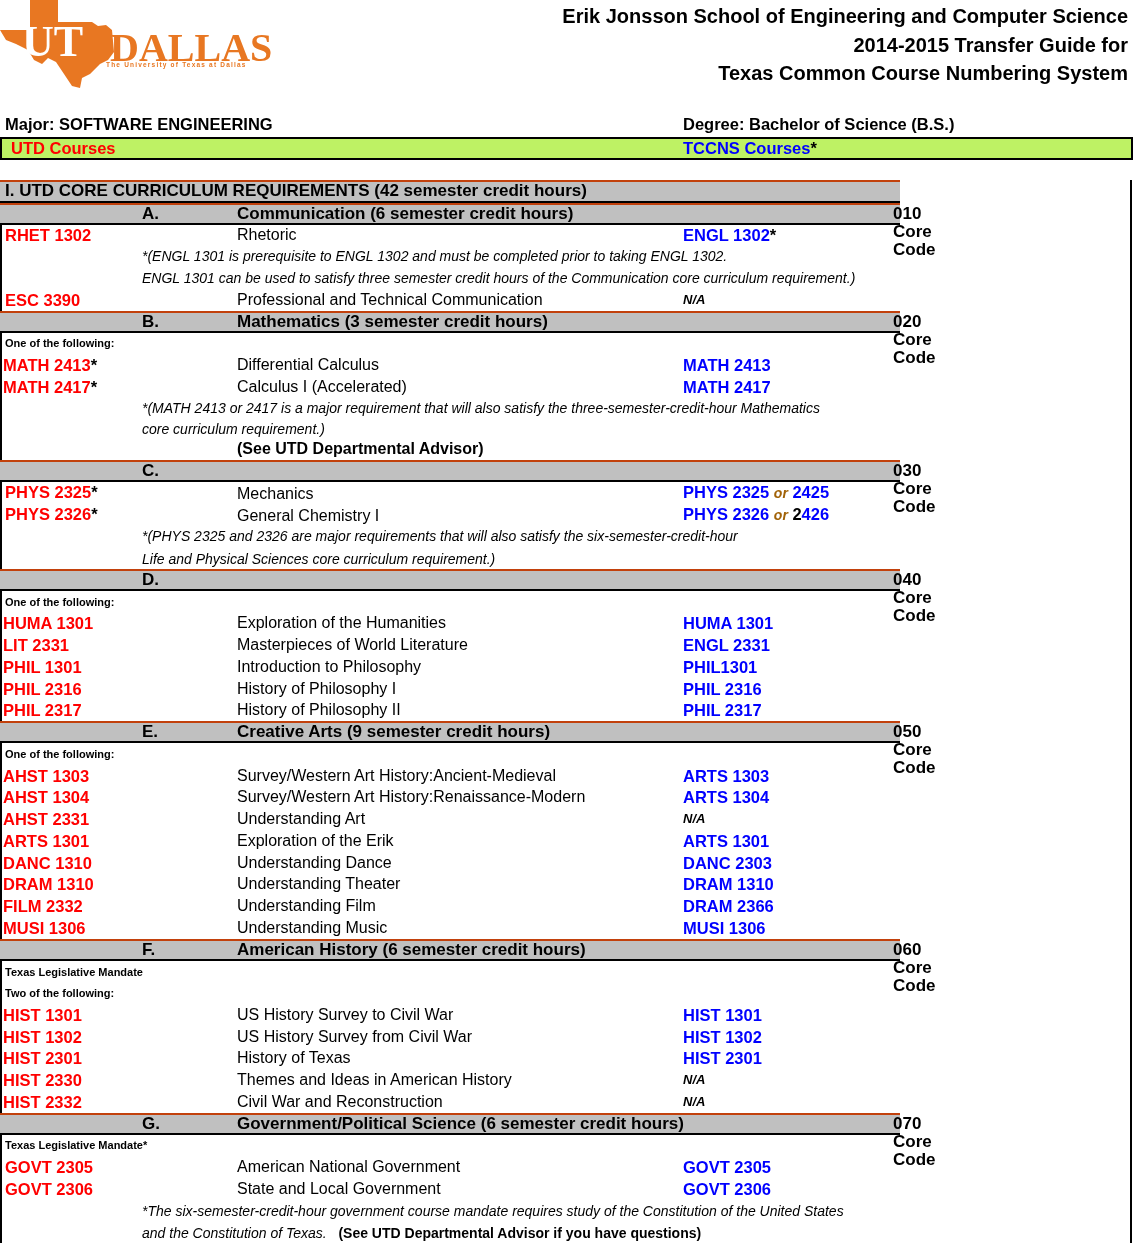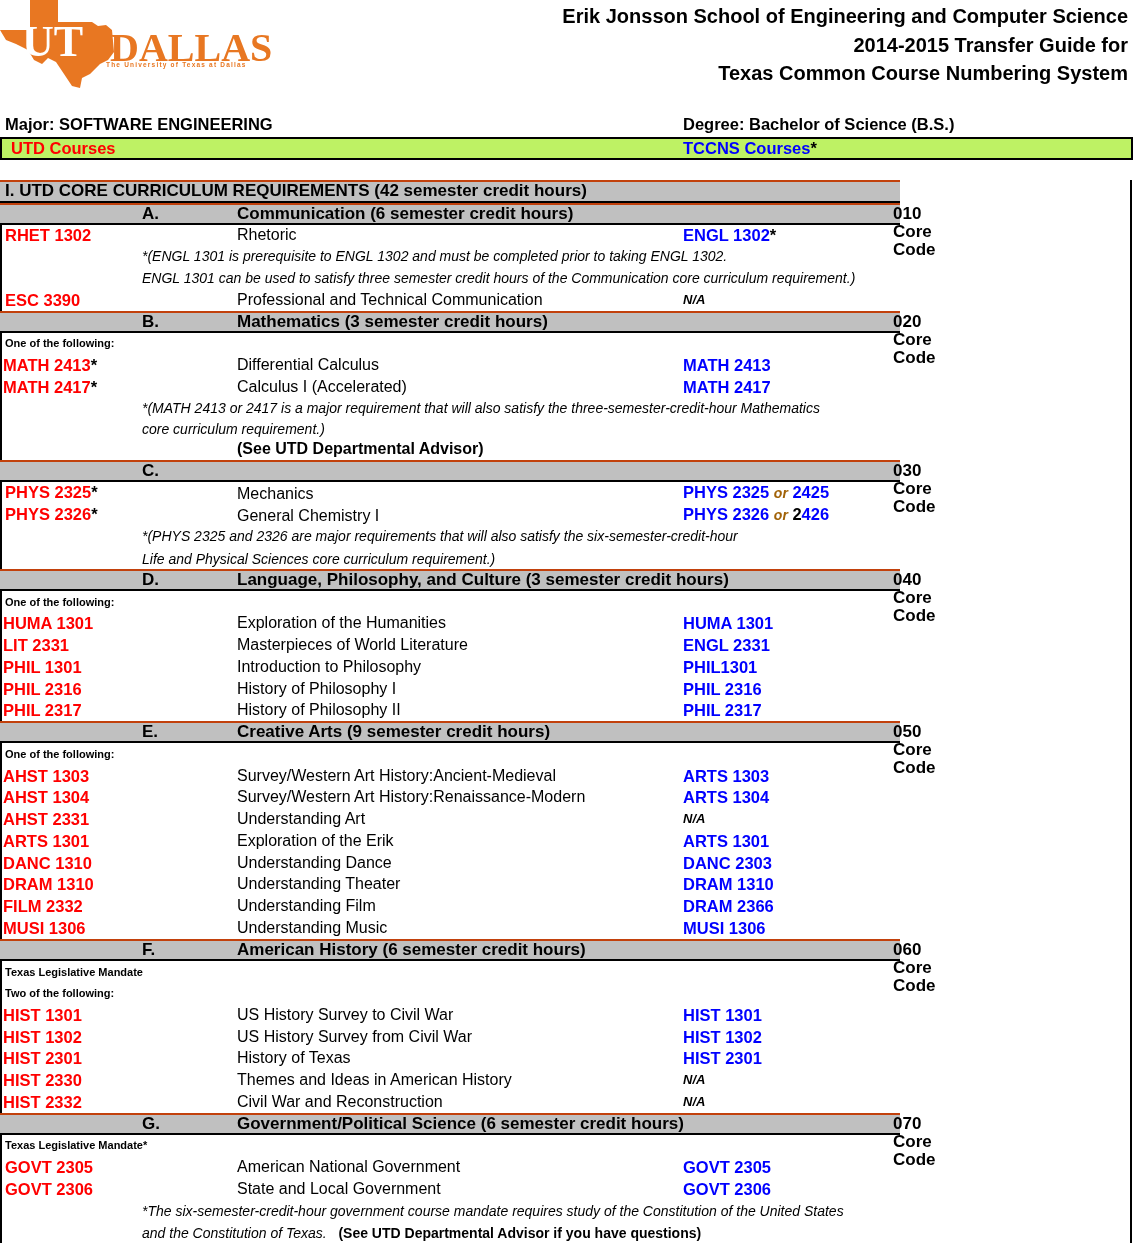--- a/index.html
+++ b/index.html
@@ -141,21 +141,20 @@
 </div>
 <div class="abs row" style="top:525px;">
     <span class="note">*(PHYS 2325 and 2326 are major requirements that will also satisfy the six-semester-credit-hour</span>
   </div>
 <div class="abs row" style="top:548px;">
     <span class="note">Life and Physical Sciences core curriculum requirement.)</span>
   </div>
 
 <div class="abs row gray" style="top:569px;">
   <span class="sec-letter">D.</span>
-  <span class="sec-title">Language, Philosophy, and Culture (3 semester credit hours)</span>
   <span class="sec-code">040 Core Code</span>
 </div>
 <div class="abs row" style="top:591px;">
     <span class="label">One of the following:</span>
   </div>
 <div class="abs row" style="top:612px;">
   <span class="utd-code ind">HUMA 1301</span>
   <span class="cname">Exploration of the Humanities</span>
   <span class="tccns-code">HUMA 1301</span>
 </div>

